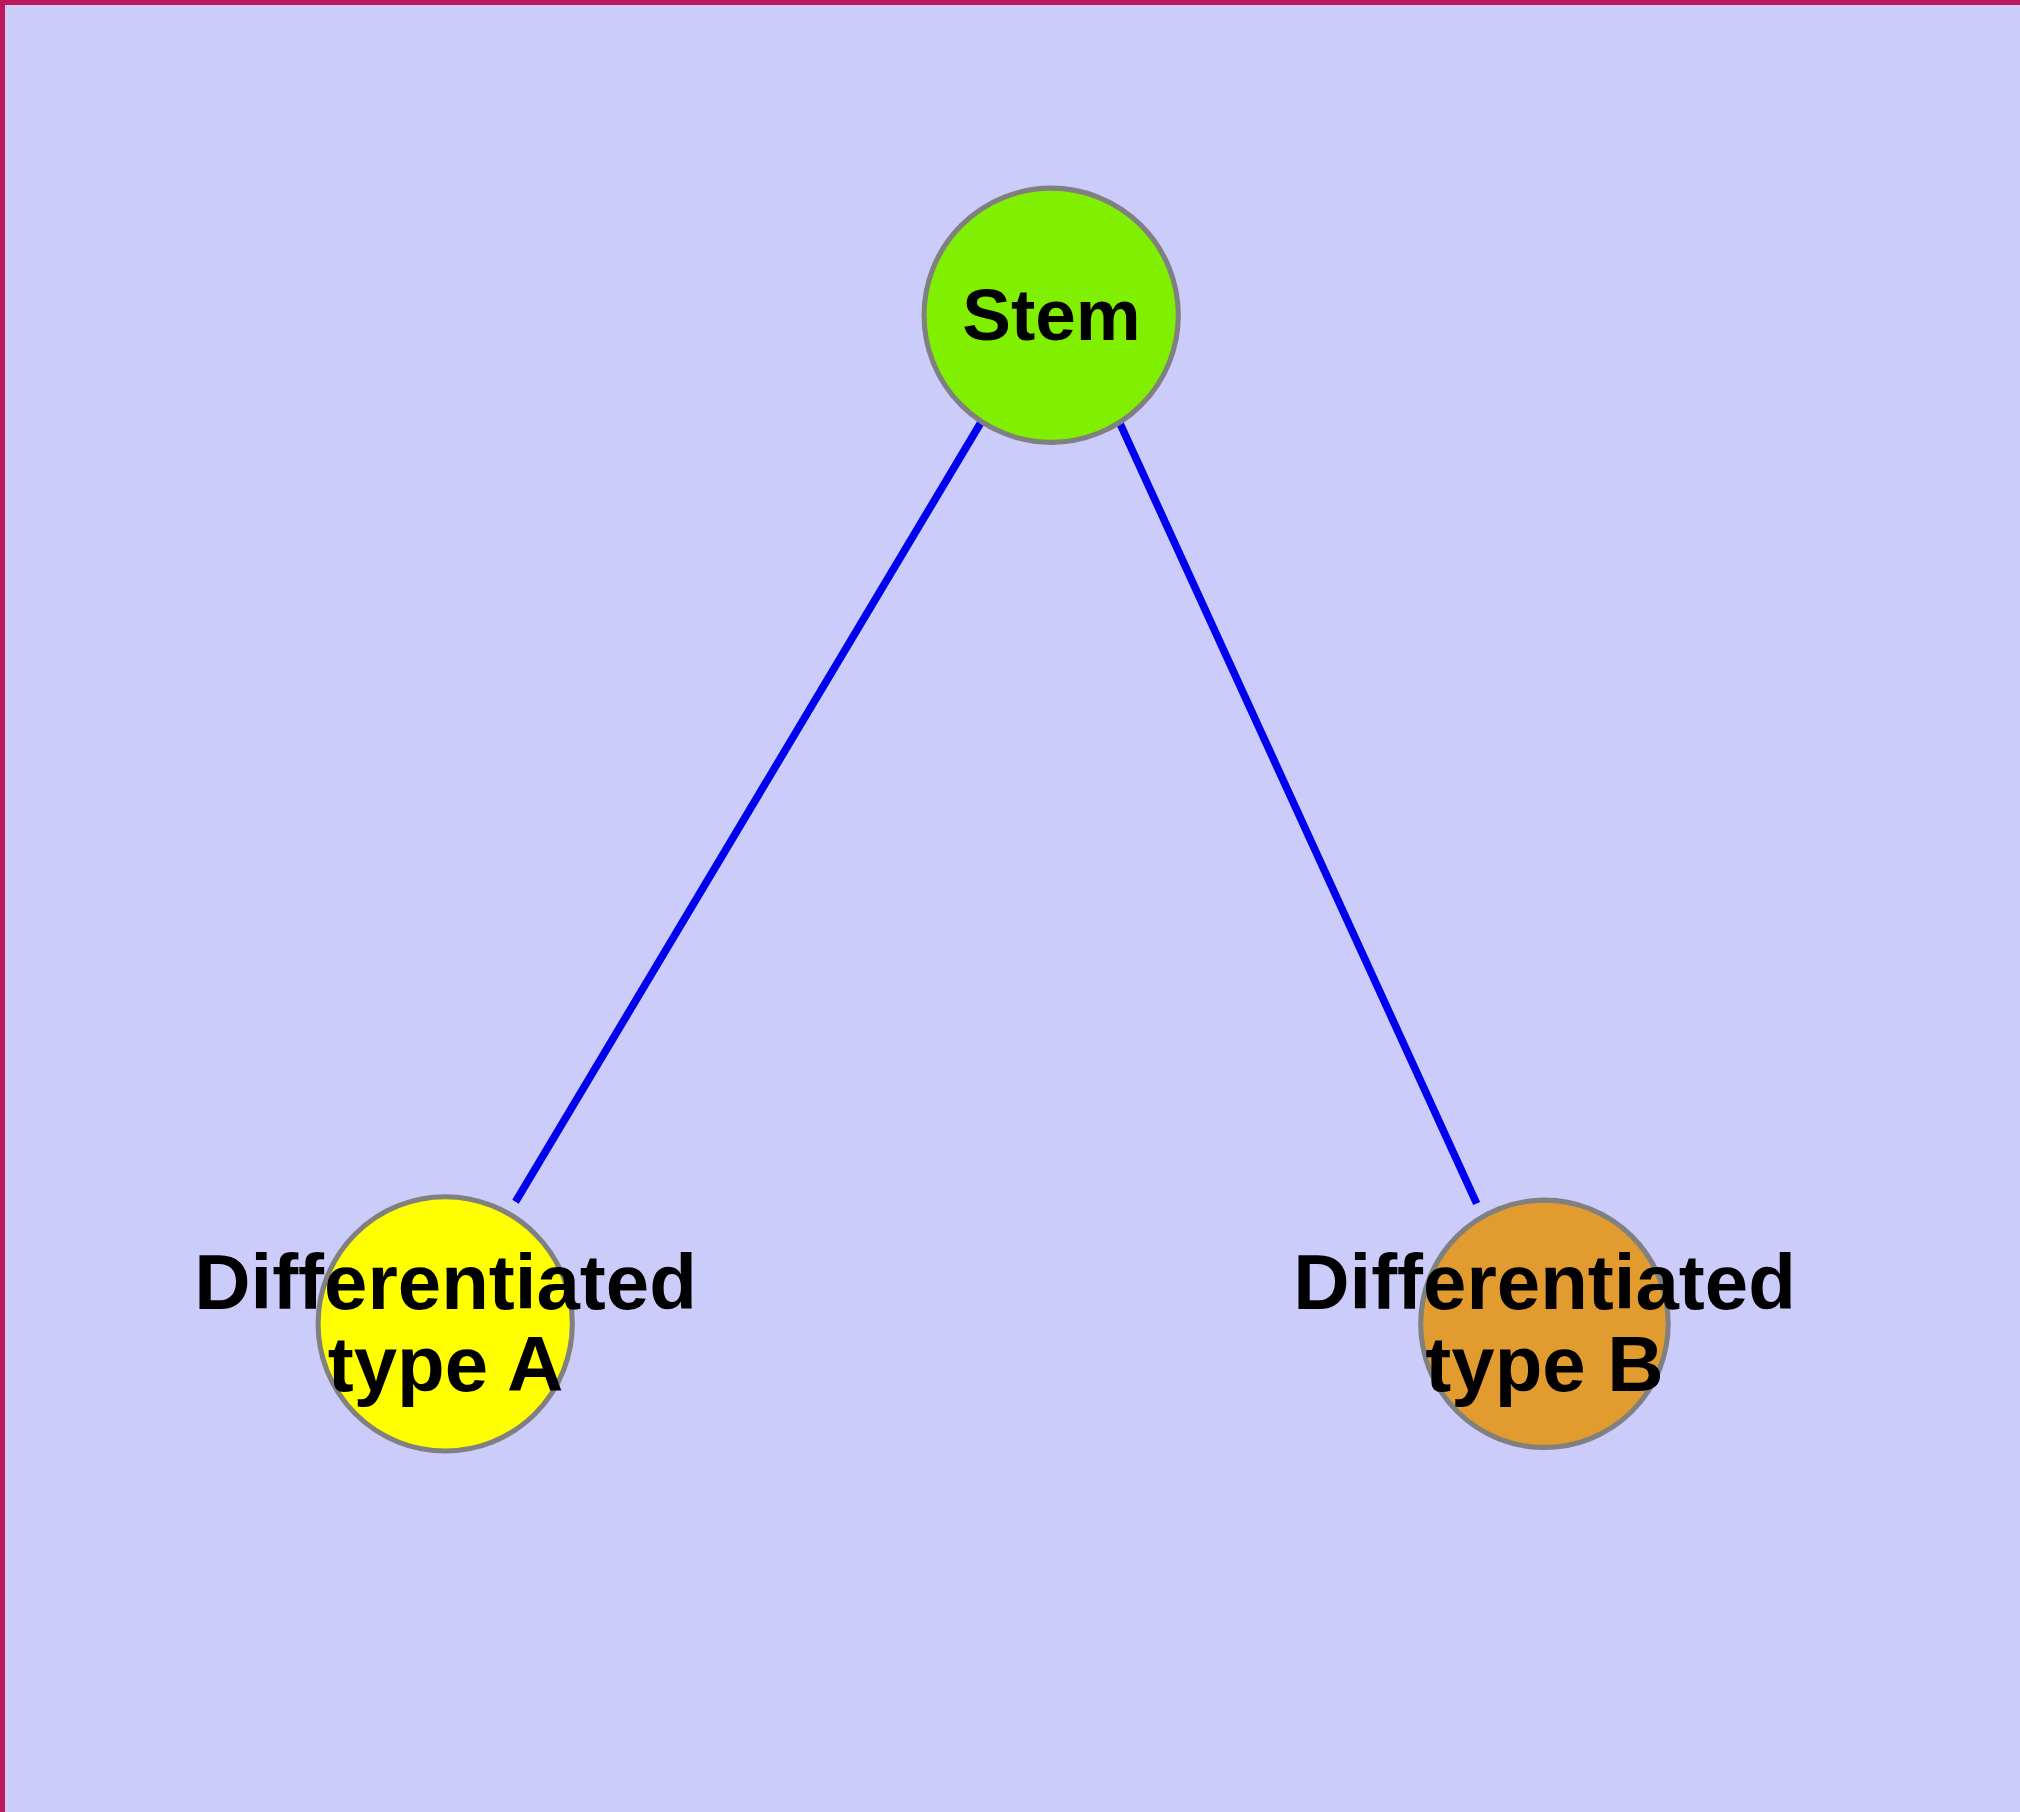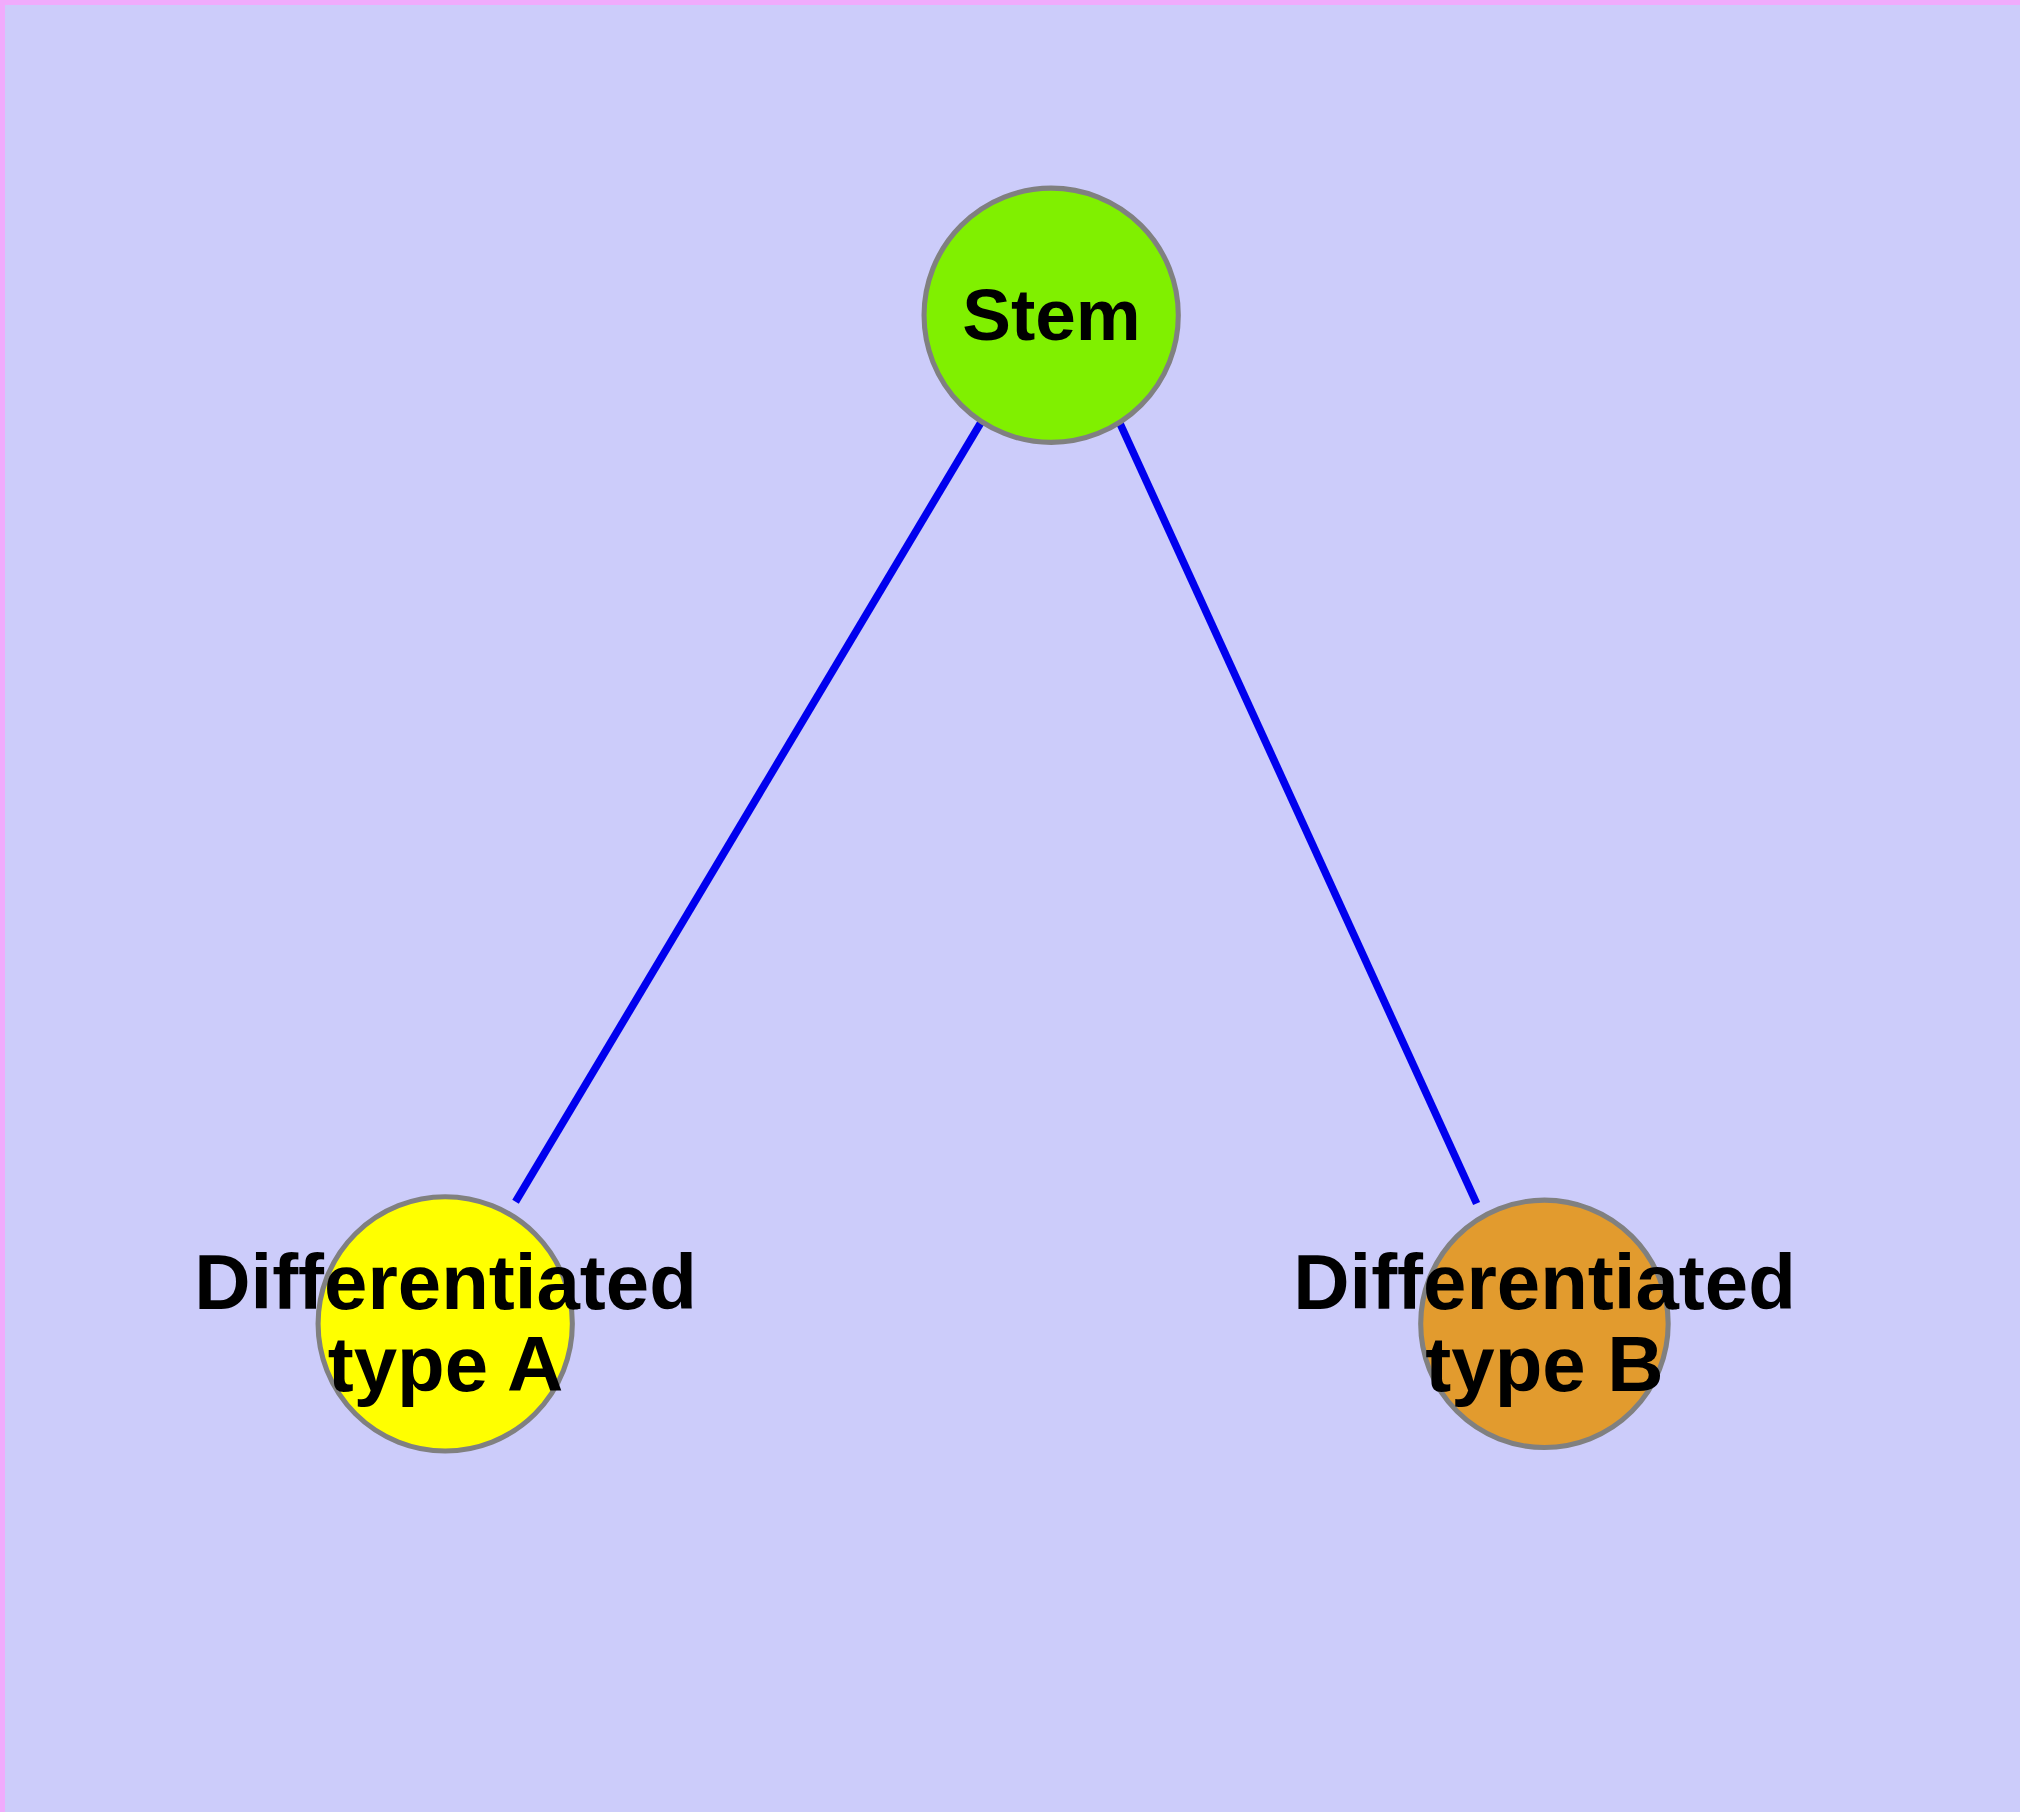--- a/index.html
+++ b/index.html
@@ -5,21 +5,21 @@
 <style>
   html, body {
     margin: 0;
     padding: 0;
     background: #ffffff;
   }
   #canvas {
     position: relative;
     width: 2021px;
     height: 1812px;
-    background: #f0abfc;
+    background: #be185d;
     overflow: hidden;
     font-family: "Liberation Sans", sans-serif;
   }
   #plot-bg {
     position: absolute;
     left: 5.1px;
     top: 5.1px;
     width: 2015px;
     height: 1807px;
     background: #ccccfa;

